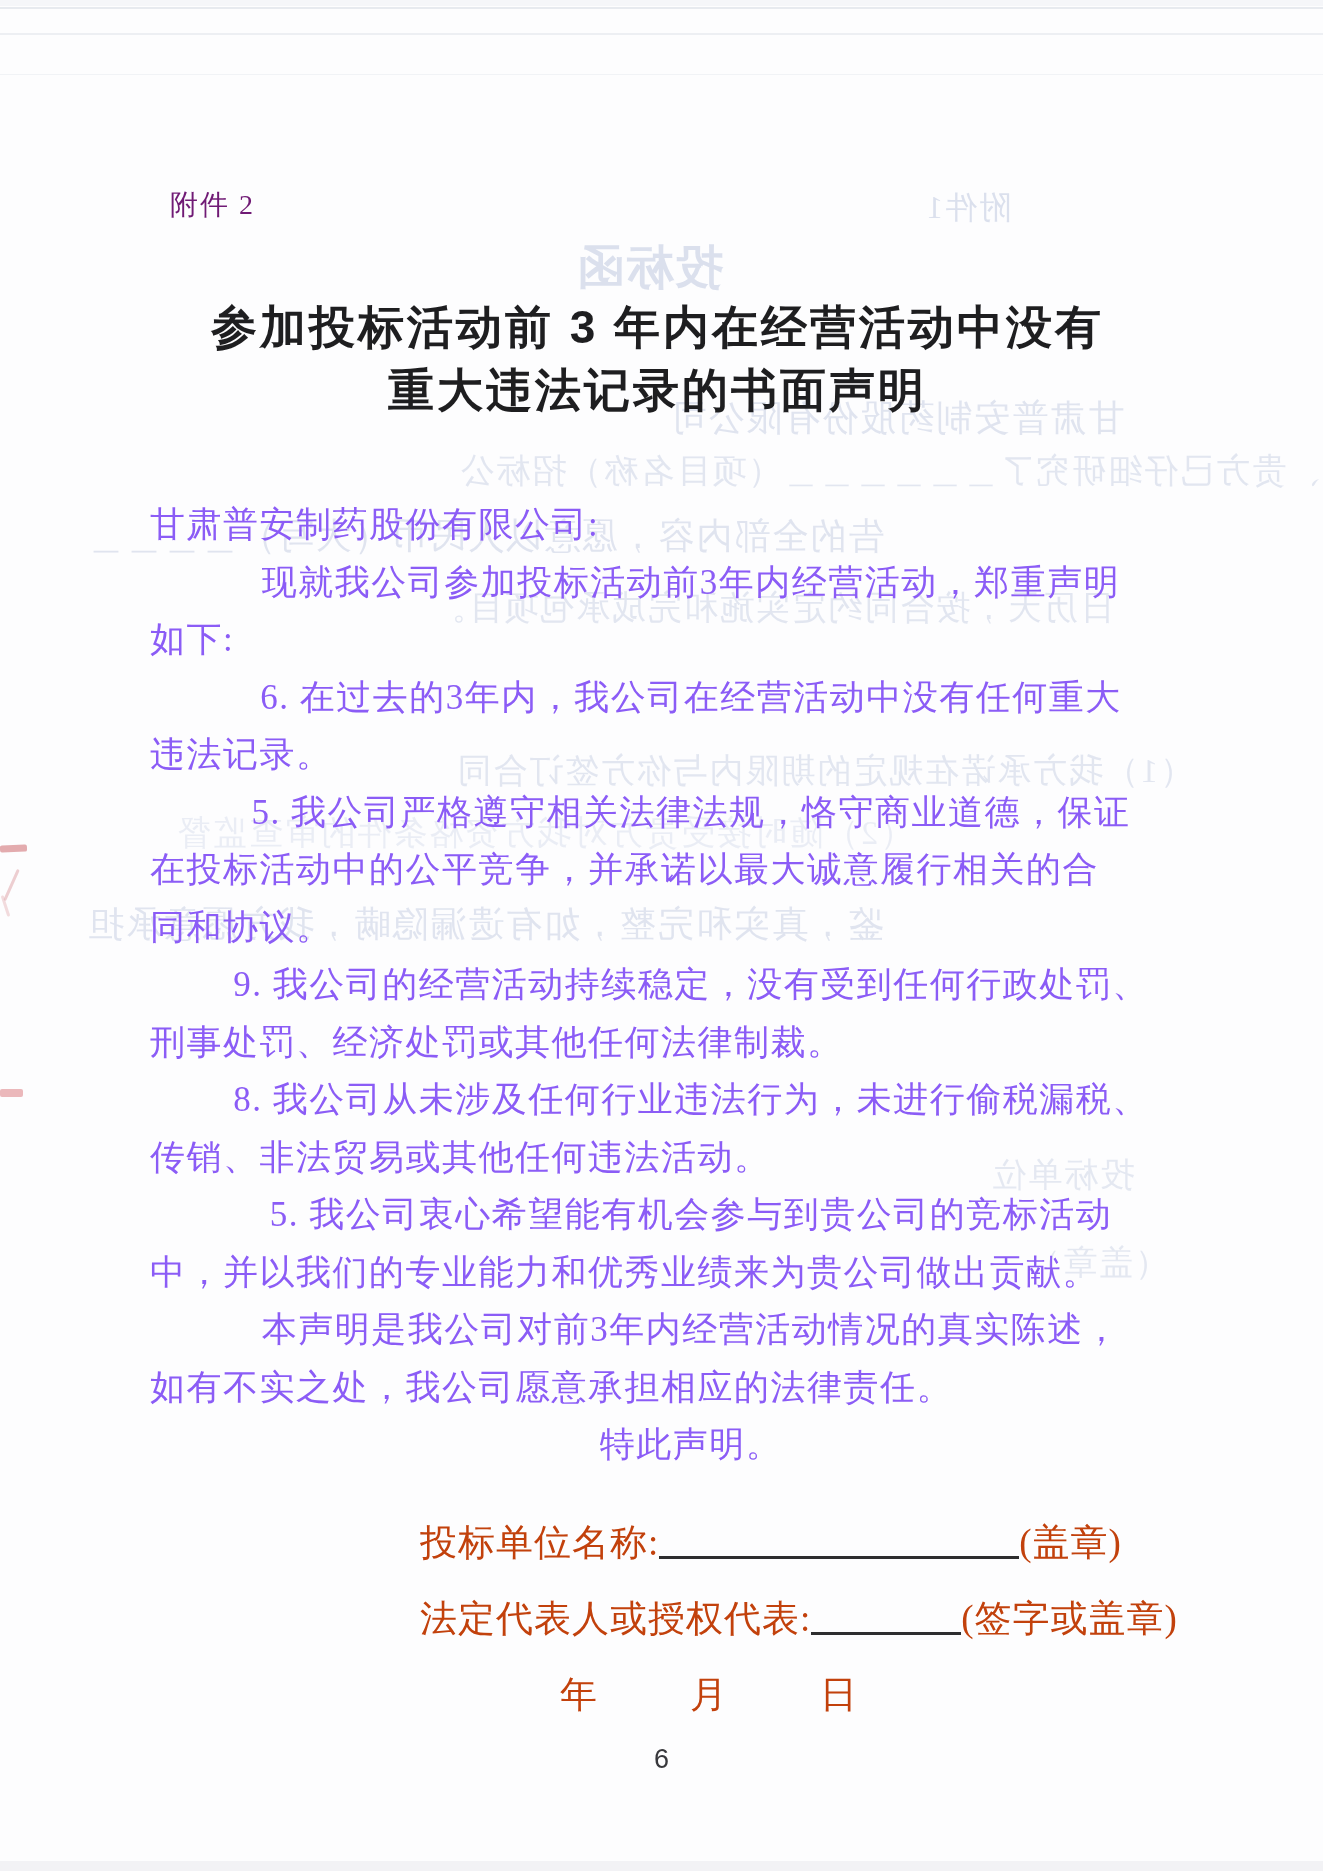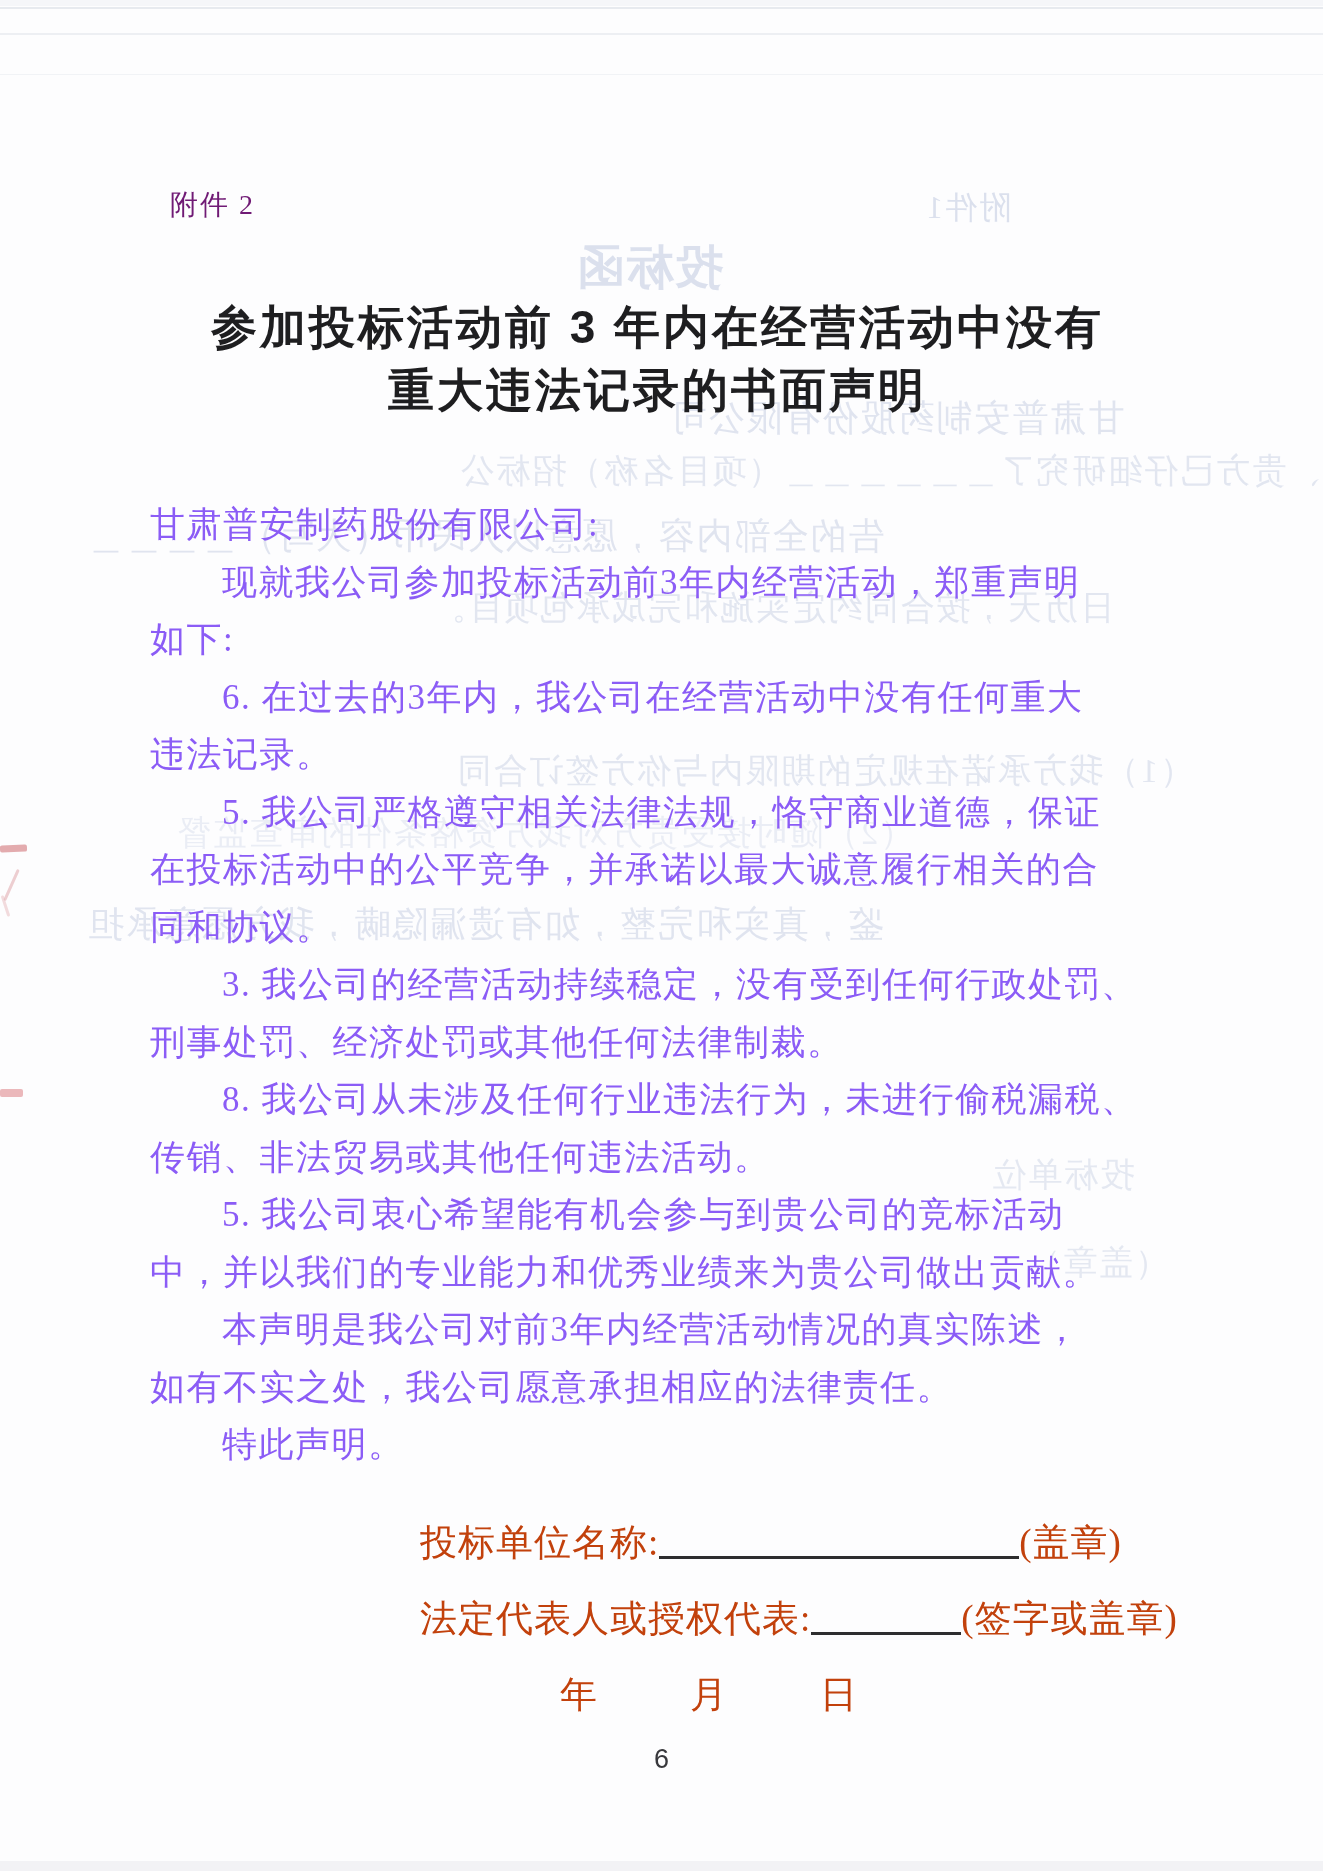--- a/index.html
+++ b/index.html
@@ -51,21 +51,21 @@
     font-family:"Liberation Sans", sans-serif;
     font-weight:700;font-size:46px;line-height:63px;
     color:#1e1e20;letter-spacing:3px;
   }
   .body-text{
     position:absolute;left:150px;top:496px;width:1010px;
     font-size:35px;line-height:57.5px;letter-spacing:1.5px;
     color:#8b5cf6;
   }
   .body-text .line{height:57.5px;white-space:nowrap;}
-  .body-text .indent{padding-left:72px;}
+  .body-text .indent{padding-left:72px;text-align:center;}
   .sig-block{
     position:absolute;left:420px;top:1518px;
     font-size:37px;color:#c2410c;letter-spacing:1px;
   }
   .sig-row{white-space:nowrap;margin-bottom:26px;}
   .uline{
     display:inline-block;border-bottom:3px solid #2d2d2f;
     height:34px;vertical-align:-4px;
   }
   .uline-long{width:360px;}
@@ -117,21 +117,21 @@
 
   <div class="body-text">
     <div class="line">甘肃普安制药股份有限公司:</div>
     <div class="line indent">现就我公司参加投标活动前3年内经营活动，郑重声明</div>
     <div class="line">如下:</div>
     <div class="line indent">6. 在过去的3年内，我公司在经营活动中没有任何重大</div>
     <div class="line">违法记录。</div>
     <div class="line indent">5. 我公司严格遵守相关法律法规，恪守商业道德，保证</div>
     <div class="line">在投标活动中的公平竞争，并承诺以最大诚意履行相关的合</div>
     <div class="line">同和协议。</div>
-    <div class="line indent">3. 我公司的经营活动持续稳定，没有受到任何行政处罚、</div>
+    <div class="line indent">9. 我公司的经营活动持续稳定，没有受到任何行政处罚、</div>
     <div class="line">刑事处罚、经济处罚或其他任何法律制裁。</div>
     <div class="line indent">8. 我公司从未涉及任何行业违法行为，未进行偷税漏税、</div>
     <div class="line">传销、非法贸易或其他任何违法活动。</div>
     <div class="line indent">5. 我公司衷心希望能有机会参与到贵公司的竞标活动</div>
     <div class="line">中，并以我们的专业能力和优秀业绩来为贵公司做出贡献。</div>
     <div class="line indent">本声明是我公司对前3年内经营活动情况的真实陈述，</div>
     <div class="line">如有不实之处，我公司愿意承担相应的法律责任。</div>
     <div class="line indent">特此声明。</div>
   </div>
 

